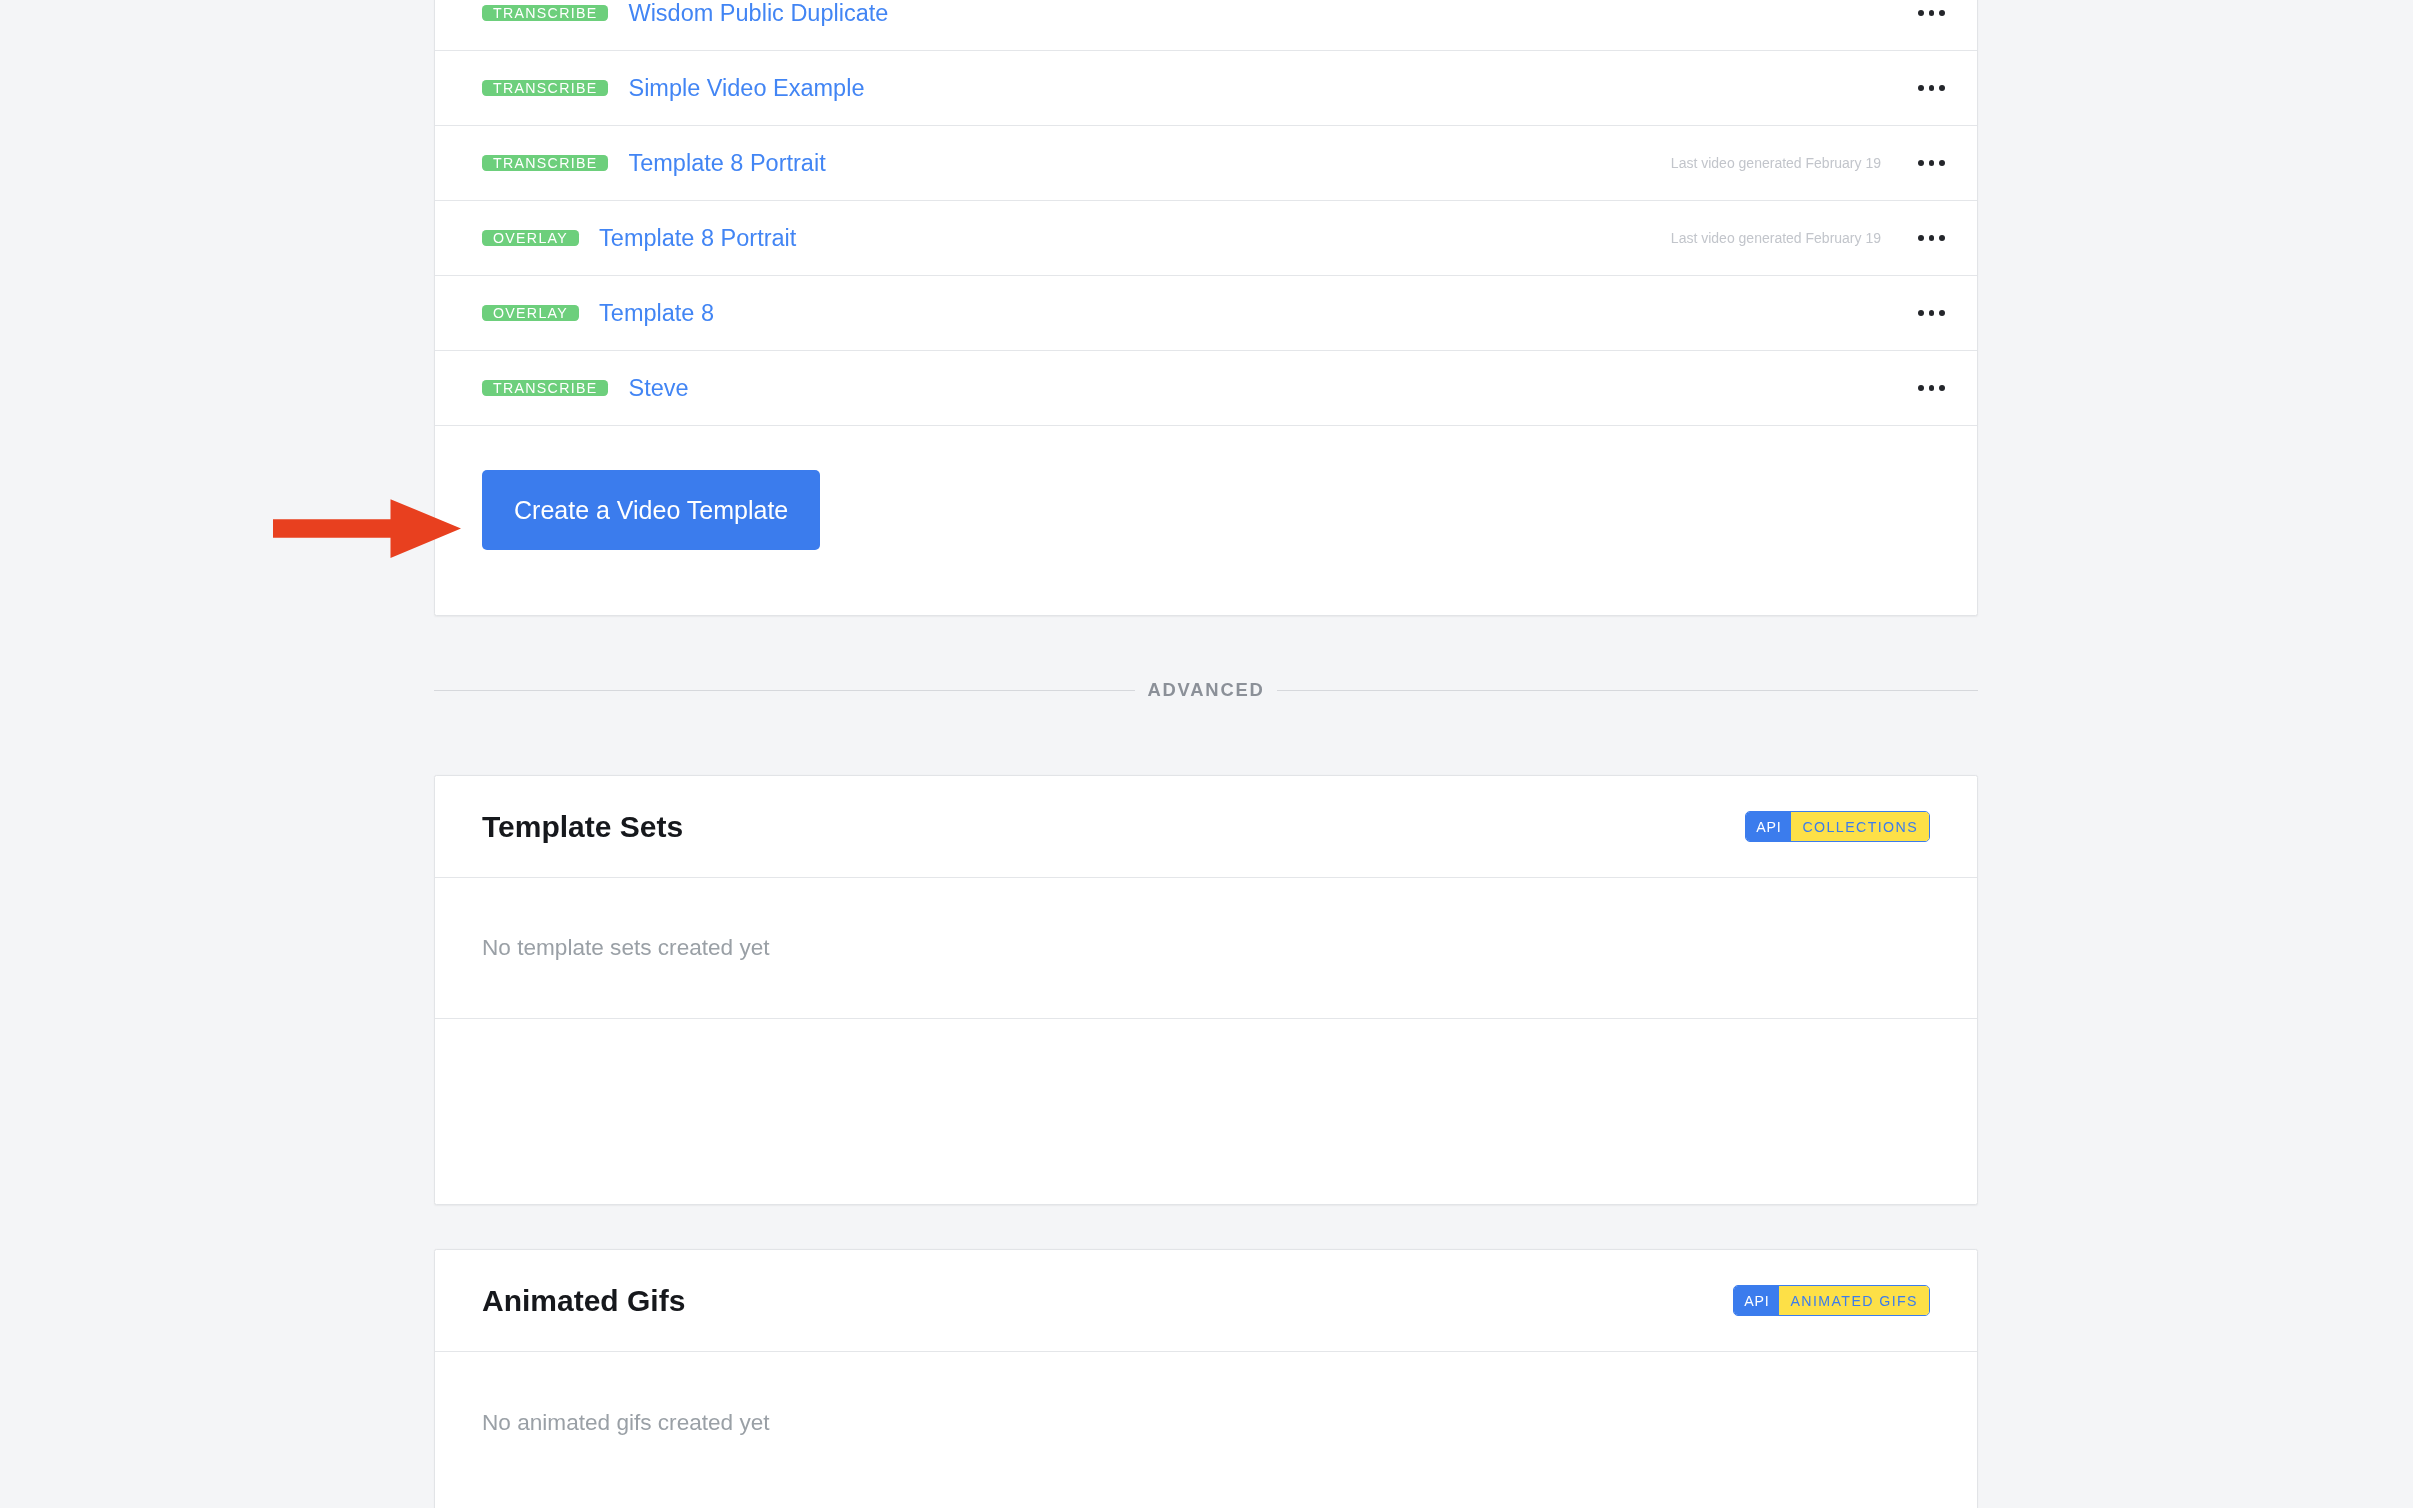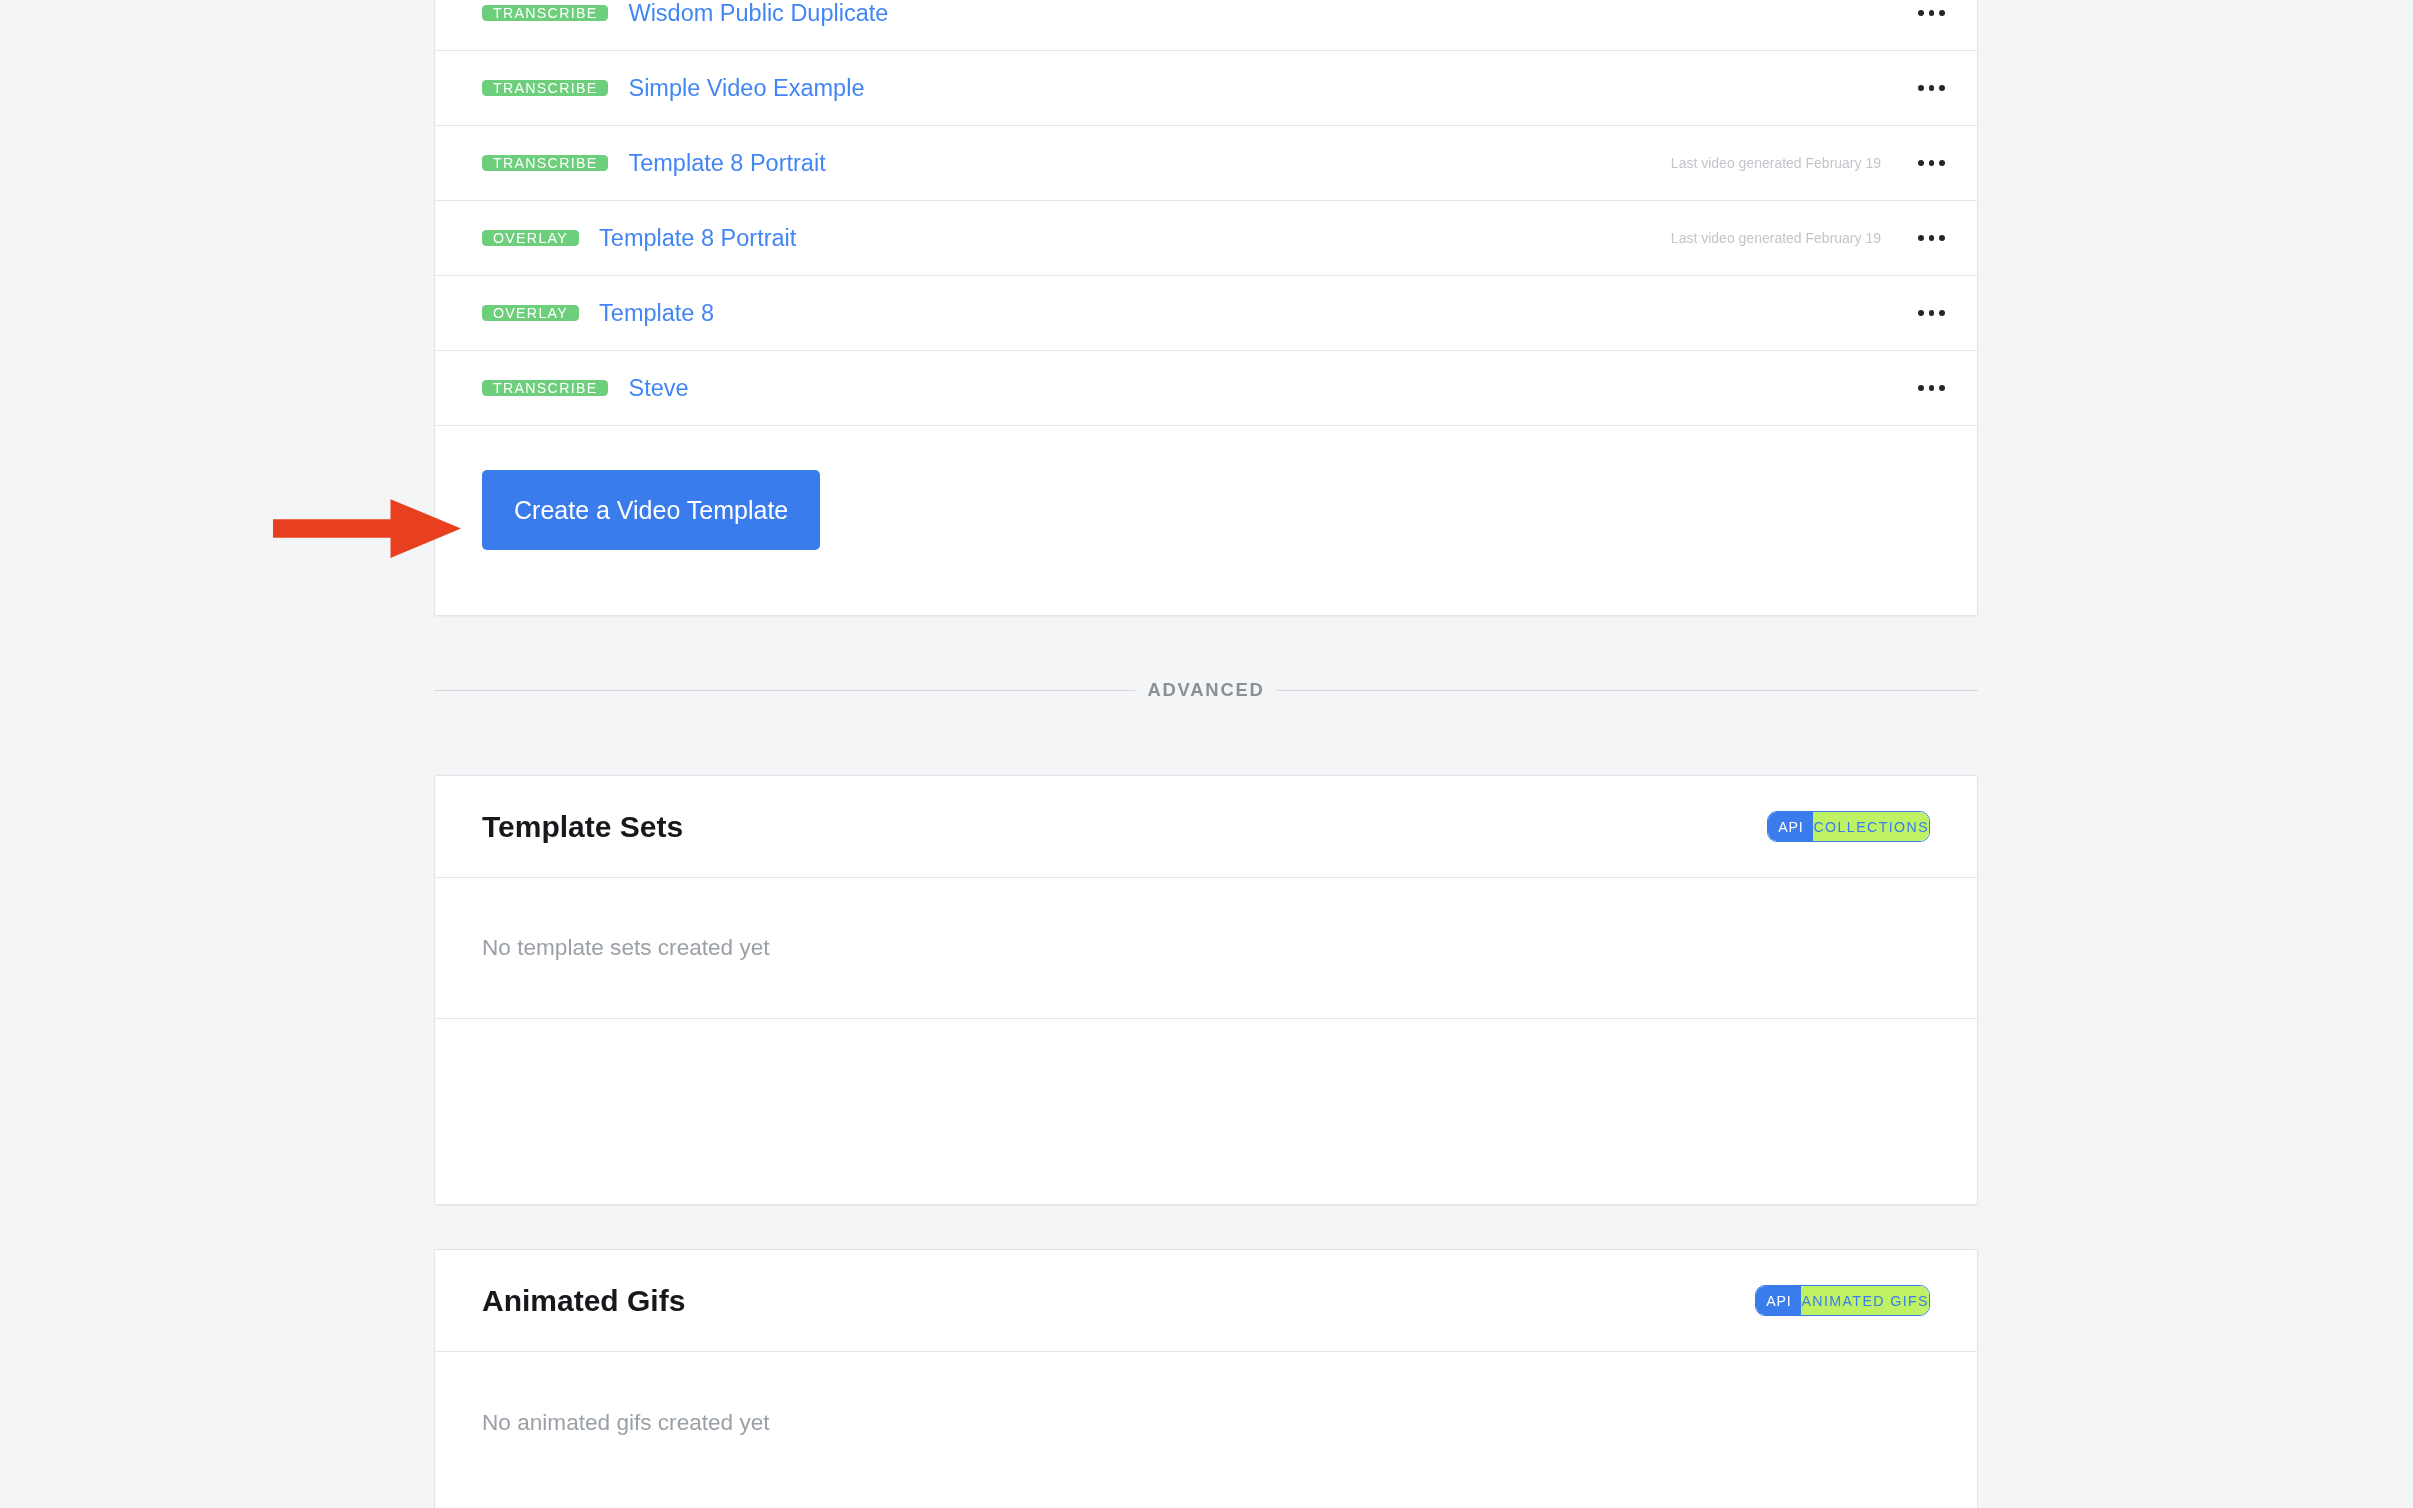--- a/index.html
+++ b/index.html
@@ -114,29 +114,29 @@
   .sec-head {
     display: flex; align-items: center;
     height: 102px; padding: 0 47px;
     border-bottom: 0.8px solid #e4e6e9;
   }
   .sec-title { font-size: 30px; font-weight: bold; color: #16181c; white-space: nowrap; }
   .sec-spacer { flex: 1 1 auto; }
 
   .apibadge {
     display: inline-flex; align-items: stretch; height: 31px;
-    border: 0.8px solid #3b7ced; border-radius: 10px; overflow: hidden; cursor: pointer;
+    border: 0.8px solid #3b7ced; border-radius: 5px; overflow: hidden; cursor: pointer;
   }
   .apibadge .k {
     display: flex; align-items: center; padding: 0 10px;
     background: #3b7ced; color: #fff; font-size: 14.2px; letter-spacing: 0.8px;
   }
   .apibadge .v {
-    display: flex; align-items: center; padding: 0 0;
-    background: #bef264; color: #3b7ced; font-size: 14.2px; letter-spacing: 1.4px; white-space: nowrap;
+    display: flex; align-items: center; padding: 0 11px;
+    background: #fde047; color: #3b7ced; font-size: 14.2px; letter-spacing: 1.4px; white-space: nowrap;
   }
 
   .sec-body {
     display: flex; align-items: center;
     height: 141px; padding: 0 47px;
     border-bottom: 0.8px solid #e4e6e9;
     color: #9aa0a6; font-size: 22.6px;
   }
   .sec-body.nolines { border-bottom: none; }
 </style>

